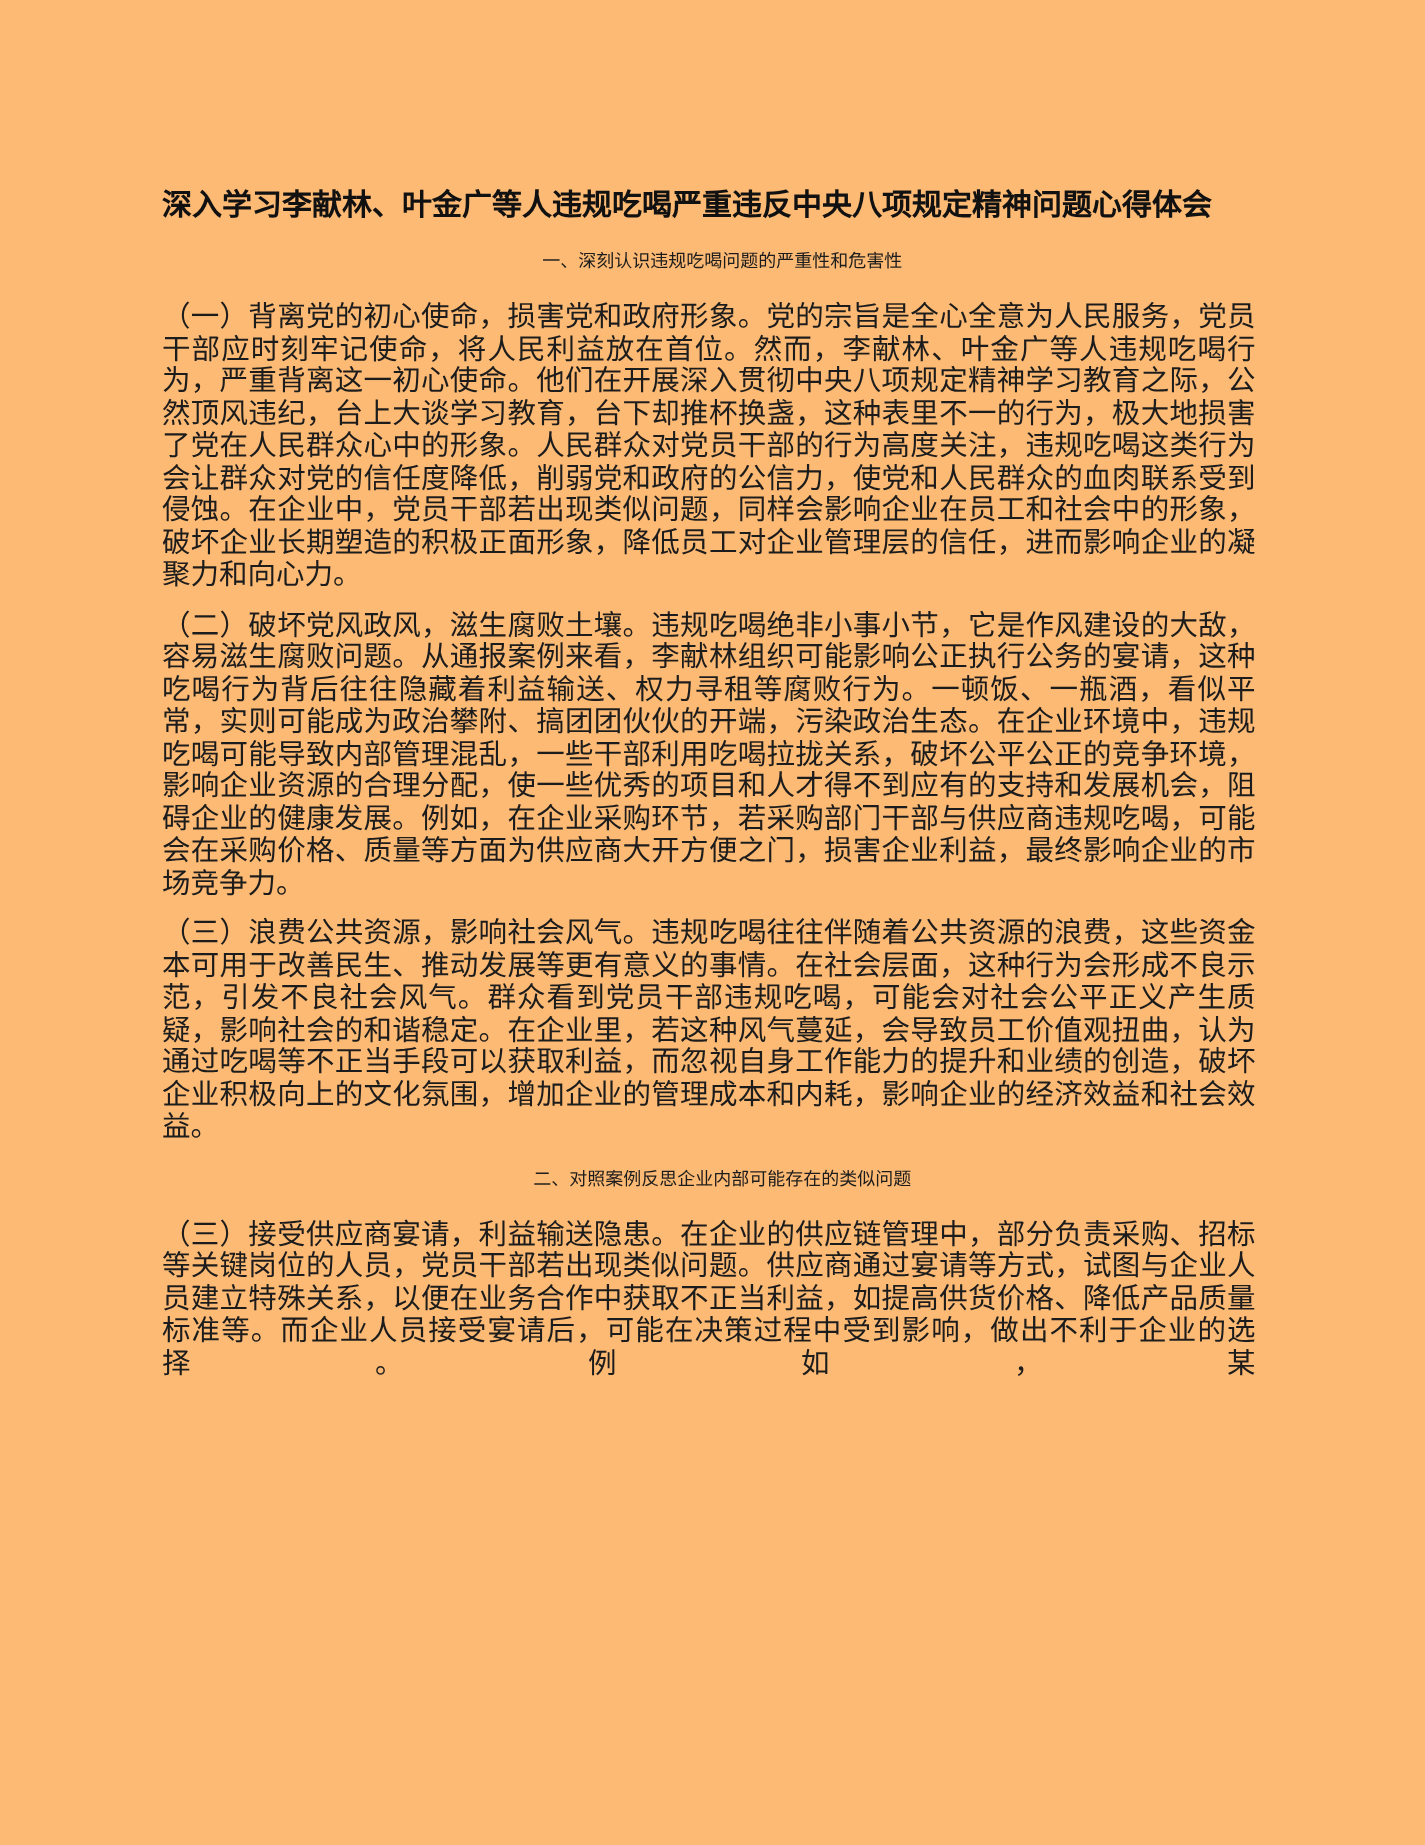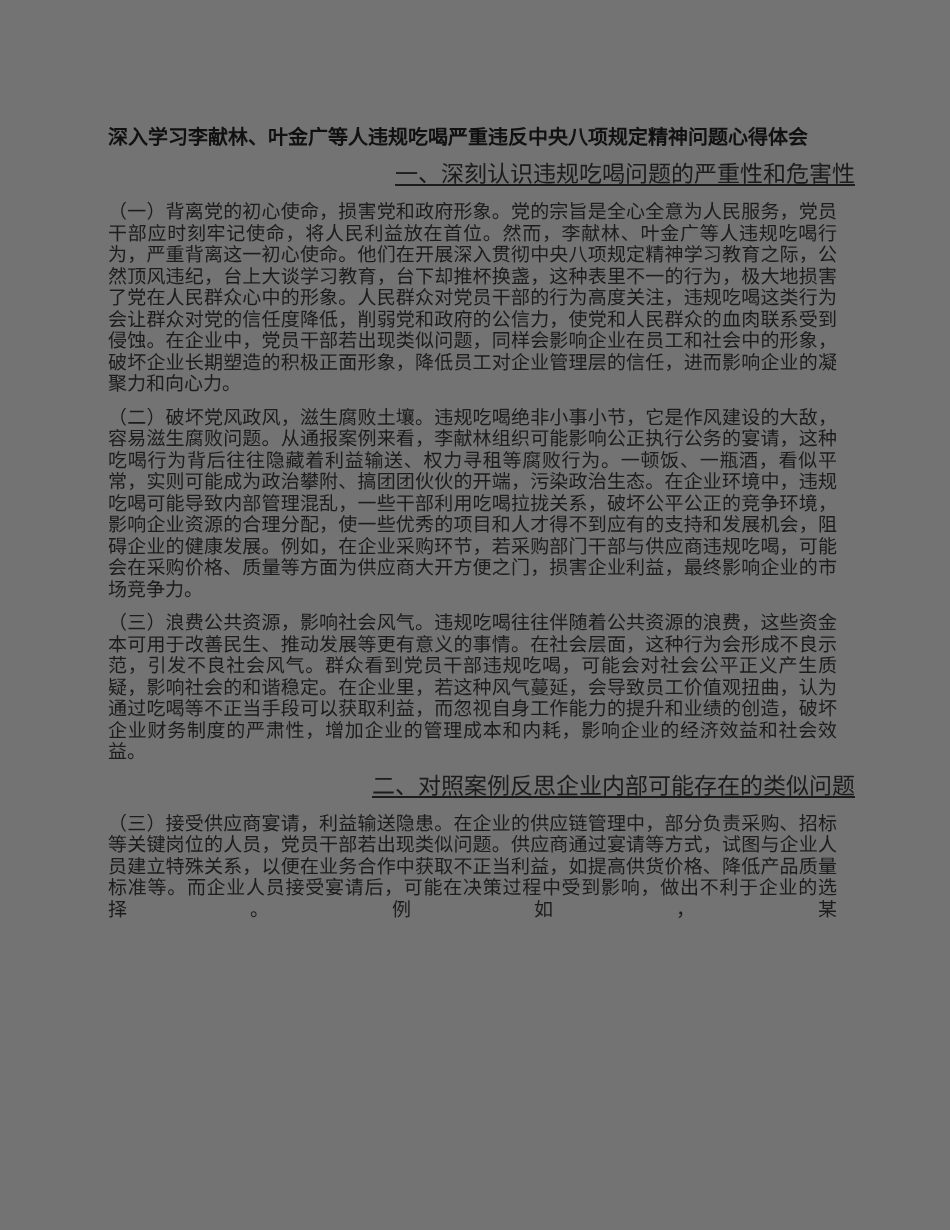--- a/index.html
+++ b/index.html
@@ -11,39 +11,38 @@
     body {
       width: 950px;
       height: 1230px;
       overflow: hidden;
     }
     .page {
       box-sizing: border-box;
       width: 950px;
       height: 1230px;
       padding: 126px 95px 0 108px;
-      background: #737373;
+      background: #fdba74;
       color: #1c1c1c;
       font-family: "Liberation Serif", "DejaVu Serif", serif;
     }
     .doc-title {
       font-size: 20px;
       font-weight: bold;
       line-height: 23px;
       margin: 0 0 14px 0;
       text-align: left;
       color: #111111;
     }
     .section-heading {
-      font-size: 23px;
+      font-size: 12px;
       font-weight: normal;
       line-height: 23px;
       margin: 0 0 15px 0;
-      text-align: right;
-      text-decoration: underline;
+      text-align: center;
     }
     .para {
       font-size: 19px;
       font-weight: normal;
       line-height: 21.5px;
       margin: 0 18px 12px 0;
       text-align: justify;
       text-justify: inter-ideograph;
       word-break: break-all;
     }
@@ -58,21 +57,21 @@
 <div class="page">
 
   <h1 class="doc-title">深入学习李献林、叶金广等人违规吃喝严重违反中央八项规定精神问题心得体会</h1>
 
   <h2 class="section-heading">一、深刻认识违规吃喝问题的严重性和危害性</h2>
 
   <p class="para">（一）背离党的初心使命，损害党和政府形象。党的宗旨是全心全意为人民服务，党员干部应时刻牢记使命，将人民利益放在首位。然而，李献林、叶金广等人违规吃喝行为，严重背离这一初心使命。他们在开展深入贯彻中央八项规定精神学习教育之际，公然顶风违纪，台上大谈学习教育，台下却推杯换盏，这种表里不一的行为，极大地损害了党在人民群众心中的形象。人民群众对党员干部的行为高度关注，违规吃喝这类行为会让群众对党的信任度降低，削弱党和政府的公信力，使党和人民群众的血肉联系受到侵蚀。在企业中，党员干部若出现类似问题，同样会影响企业在员工和社会中的形象，破坏企业长期塑造的积极正面形象，降低员工对企业管理层的信任，进而影响企业的凝聚力和向心力。</p>
 
   <p class="para">（二）破坏党风政风，滋生腐败土壤。违规吃喝绝非小事小节，它是作风建设的大敌，容易滋生腐败问题。从通报案例来看，李献林组织可能影响公正执行公务的宴请，这种吃喝行为背后往往隐藏着利益输送、权力寻租等腐败行为。一顿饭、一瓶酒，看似平常，实则可能成为政治攀附、搞团团伙伙的开端，污染政治生态。在企业环境中，违规吃喝可能导致内部管理混乱，一些干部利用吃喝拉拢关系，破坏公平公正的竞争环境，影响企业资源的合理分配，使一些优秀的项目和人才得不到应有的支持和发展机会，阻碍企业的健康发展。例如，在企业采购环节，若采购部门干部与供应商违规吃喝，可能会在采购价格、质量等方面为供应商大开方便之门，损害企业利益，最终影响企业的市场竞争力。</p>
 
-  <p class="para">（三）浪费公共资源，影响社会风气。违规吃喝往往伴随着公共资源的浪费，这些资金本可用于改善民生、推动发展等更有意义的事情。在社会层面，这种行为会形成不良示范，引发不良社会风气。群众看到党员干部违规吃喝，可能会对社会公平正义产生质疑，影响社会的和谐稳定。在企业里，若这种风气蔓延，会导致员工价值观扭曲，认为通过吃喝等不正当手段可以获取利益，而忽视自身工作能力的提升和业绩的创造，破坏企业财务制度的严肃性，增加企业的管理成本和内耗，影响企业的经济效益和社会效益。</p>
+  <p class="para">（三）浪费公共资源，影响社会风气。违规吃喝往往伴随着公共资源的浪费，这些资金本可用于改善民生、推动发展等更有意义的事情。在社会层面，这种行为会形成不良示范，引发不良社会风气。群众看到党员干部违规吃喝，可能会对社会公平正义产生质疑，影响社会的和谐稳定。在企业里，若这种风气蔓延，会导致员工价值观扭曲，认为通过吃喝等不正当手段可以获取利益，而忽视自身工作能力的提升和业绩的创造，破坏企业积极向上的文化氛围，增加企业的管理成本和内耗，影响企业的经济效益和社会效益。</p>
 
   <h2 class="section-heading">二、对照案例反思企业内部可能存在的类似问题</h2>
 
 
 
   <p class="para cutoff">（三）接受供应商宴请，利益输送隐患。在企业的供应链管理中，部分负责采购、招标等关键岗位的人员，党员干部若出现类似问题。供应商通过宴请等方式，试图与企业人员建立特殊关系，以便在业务合作中获取不正当利益，如提高供货价格、降低产品质量标准等。而企业人员接受宴请后，可能在决策过程中受到影响，做出不利于企业的选择。例如，某</p>
 
 </div>
 
 </body></html>

